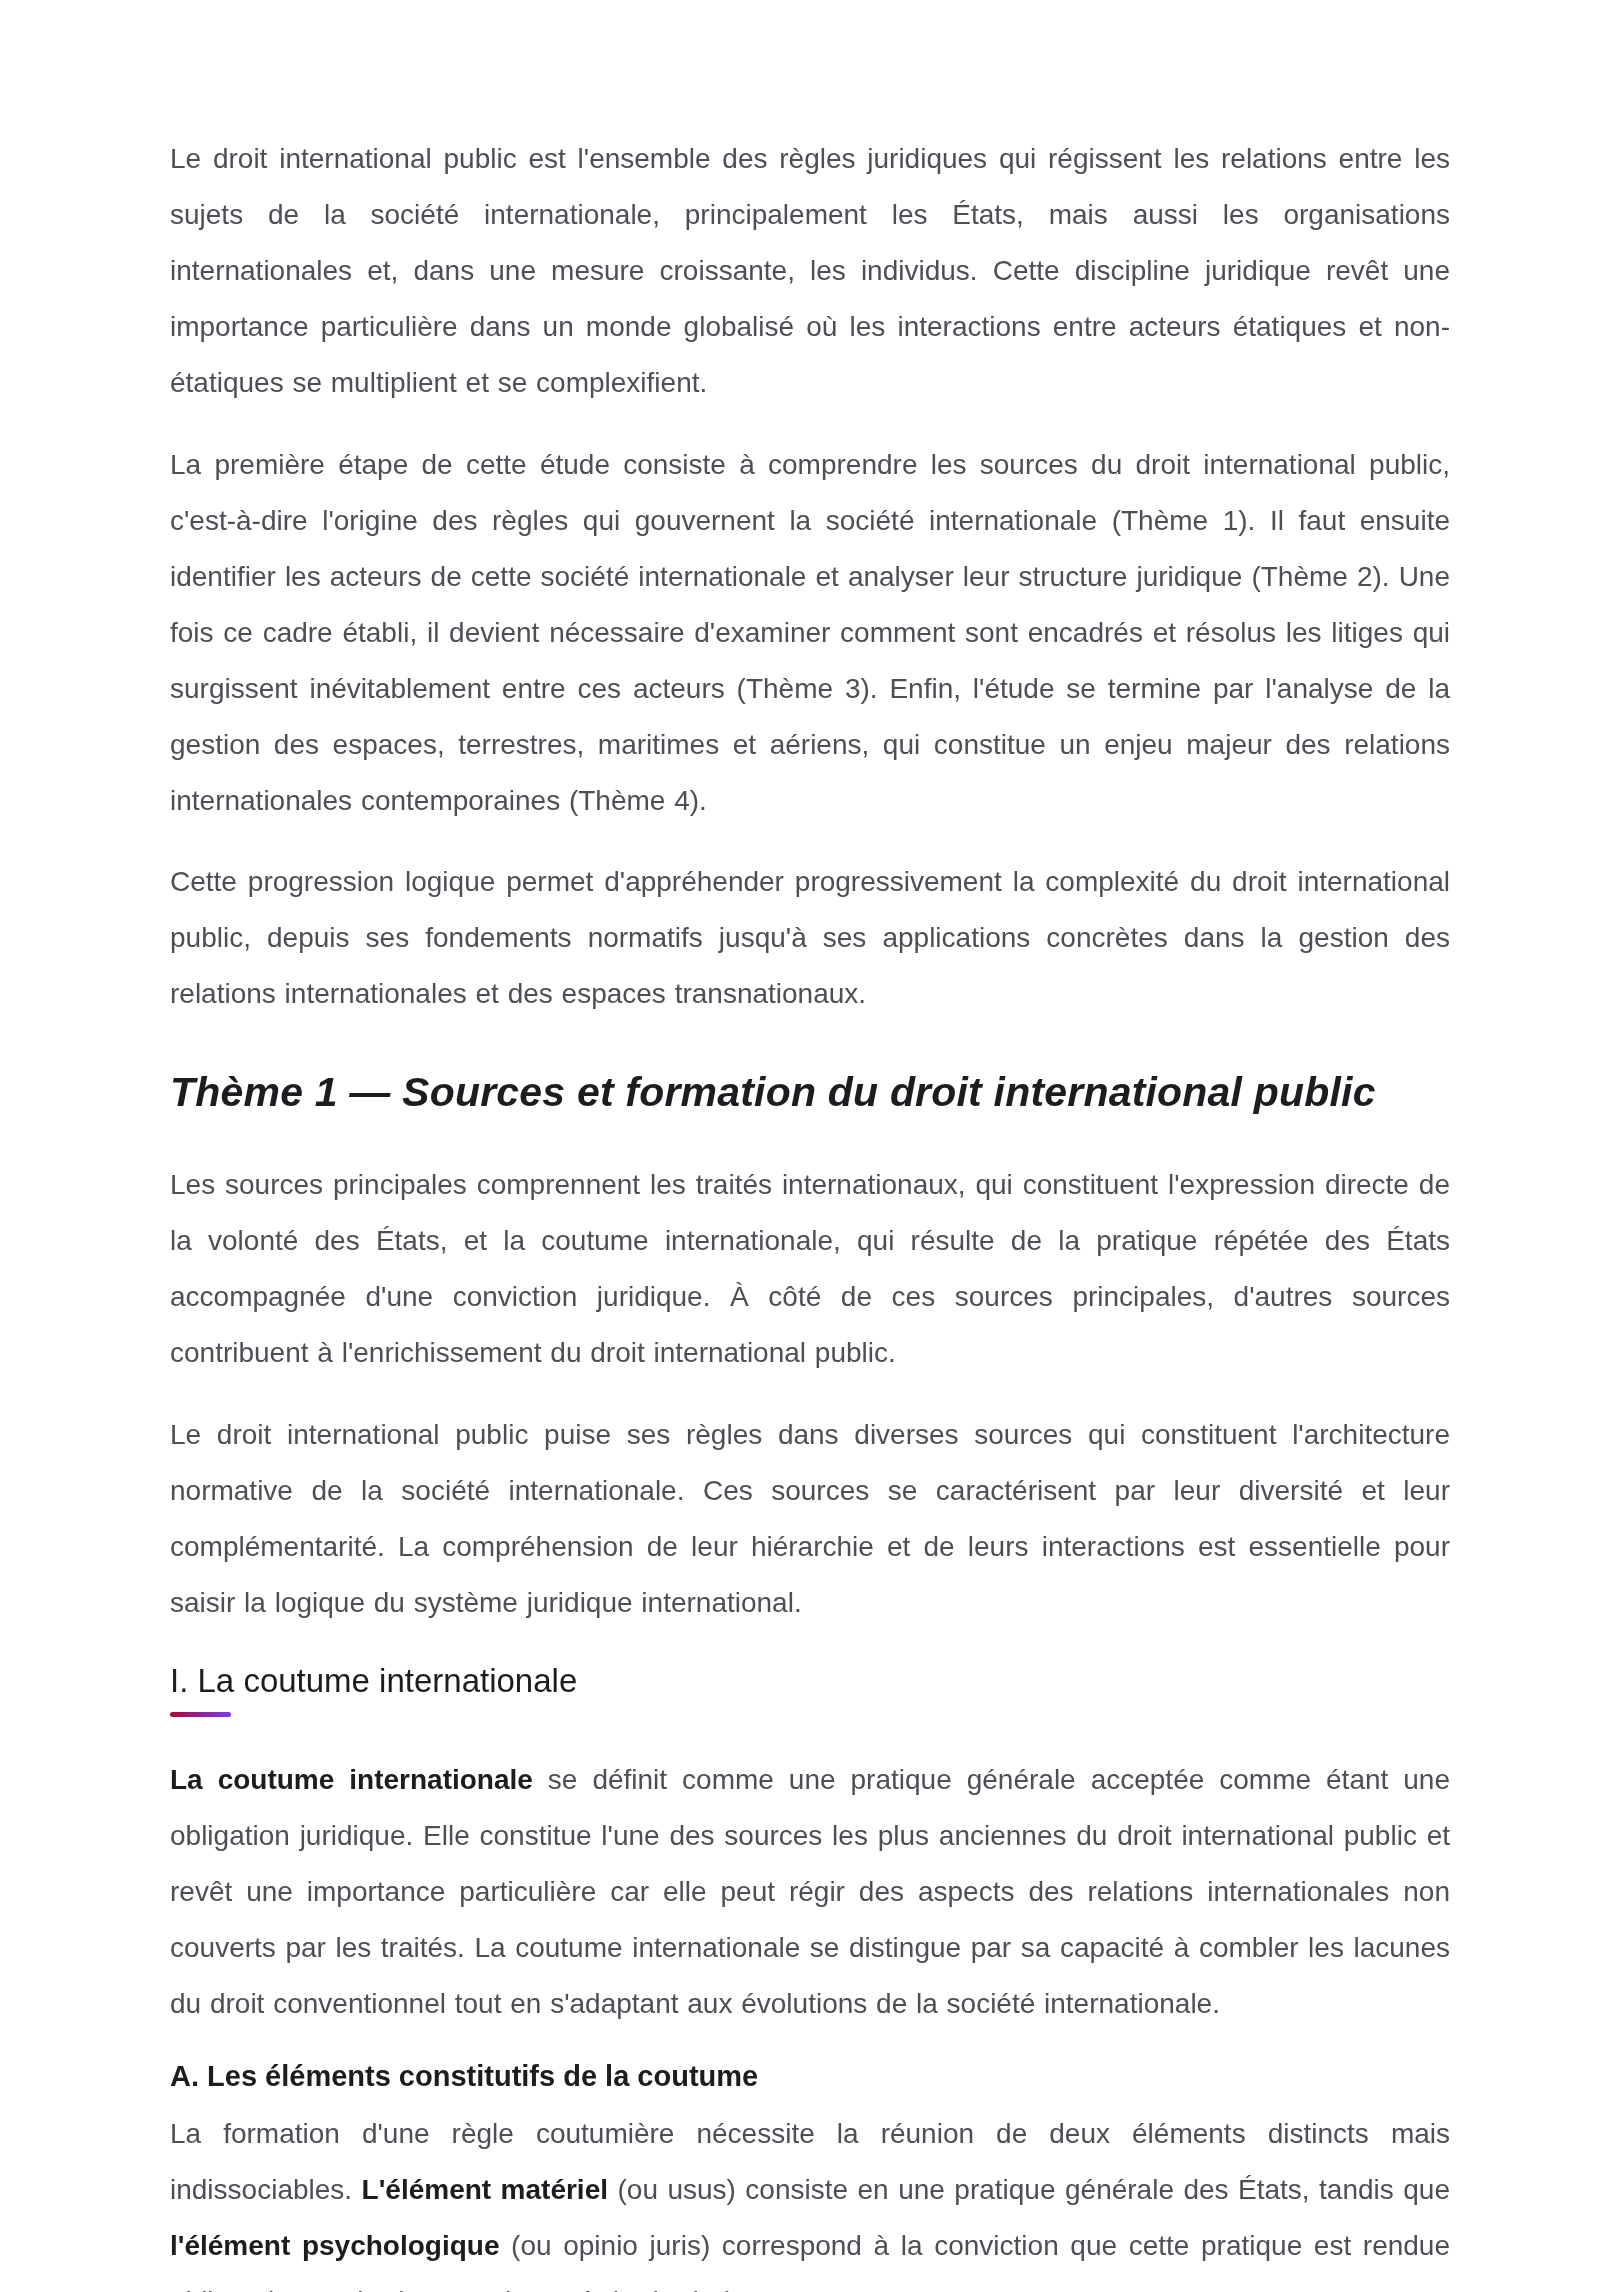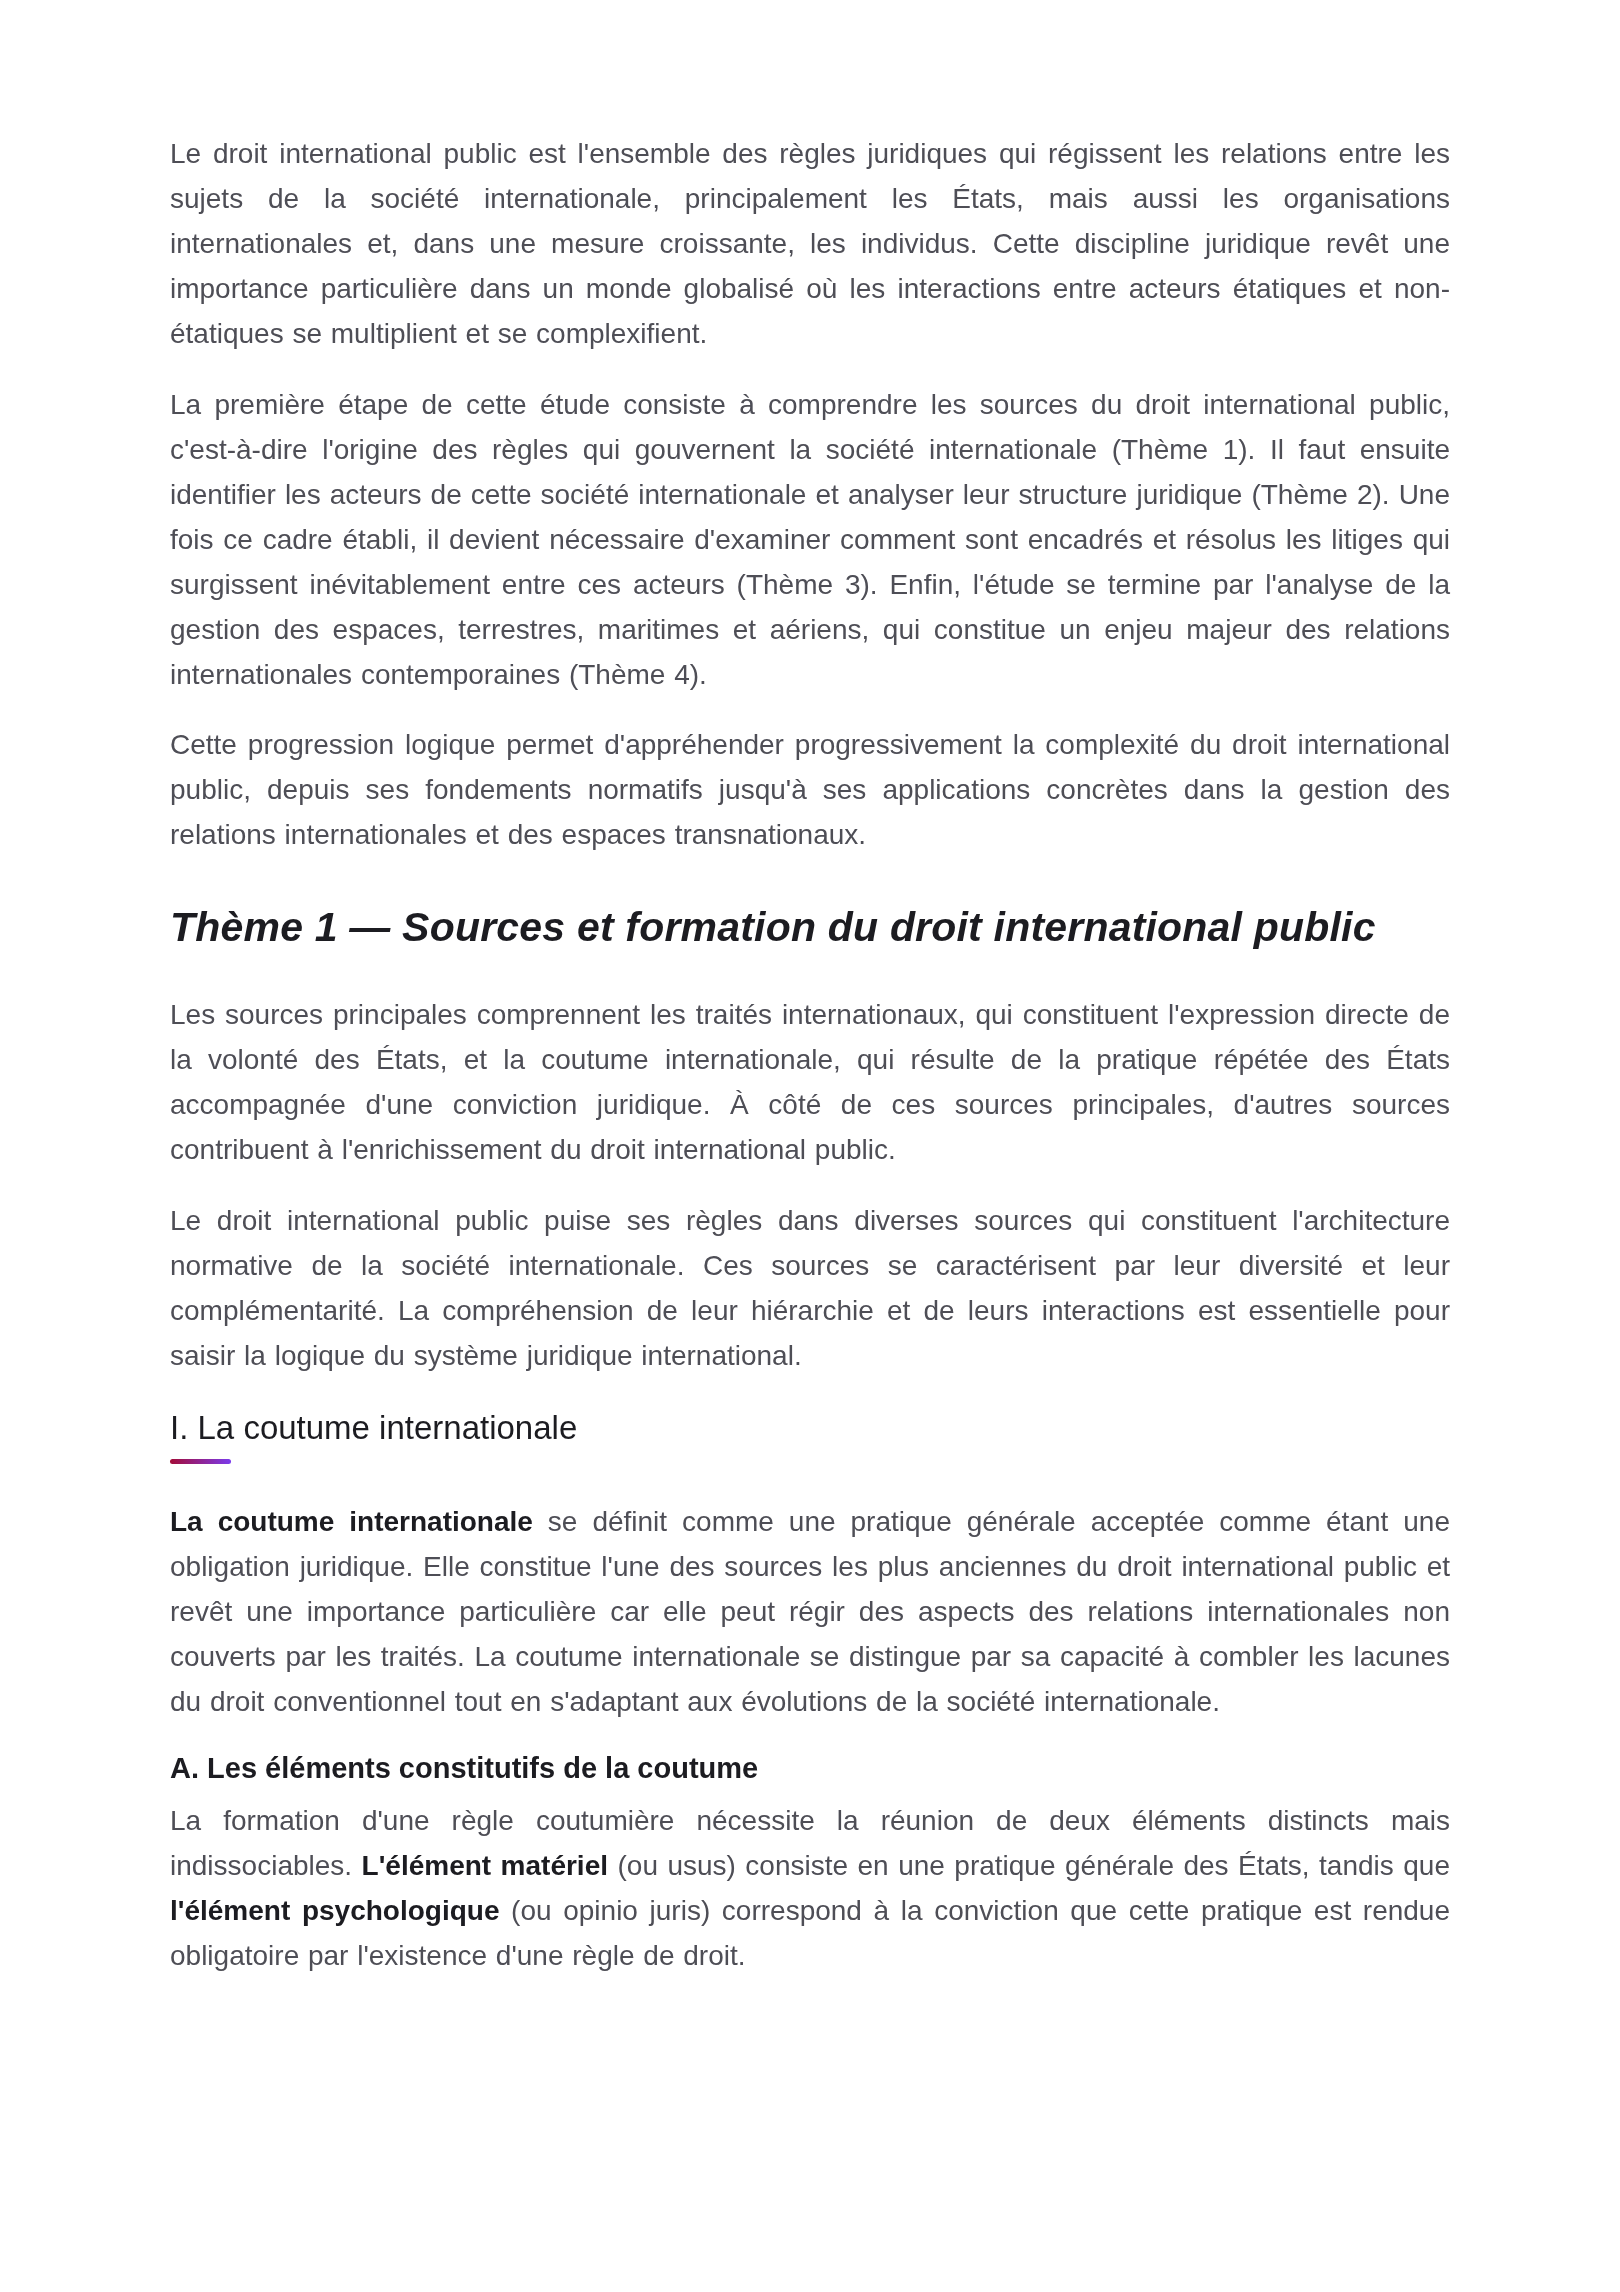--- a/index.html
+++ b/index.html
@@ -25,21 +25,21 @@
     padding-top: 31px;
     text-align: center;
     font-style: italic;
     font-size: 25.5px;
     line-height: 31px;
     color: #55555b;
     letter-spacing: 0.2px;
   }
   p.body-text {
     font-size: 28px;
-    line-height: 45px;
+    line-height: 56px;
     color: #4e4e56;
     text-align: justify;
     margin: 0 0 25.5px 0;
     word-spacing: 1px;
   }
   p.body-text .b {
     font-weight: bold;
     color: #1c1c21;
     margin-top: 48px;
   }

